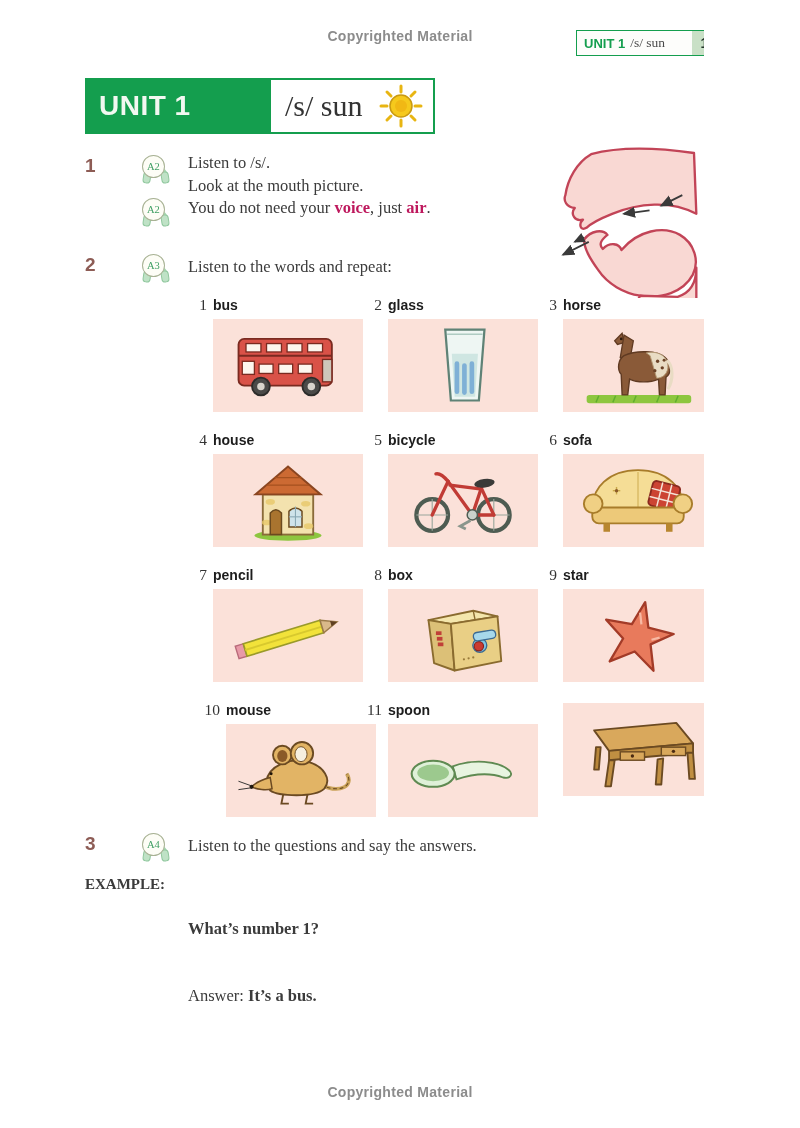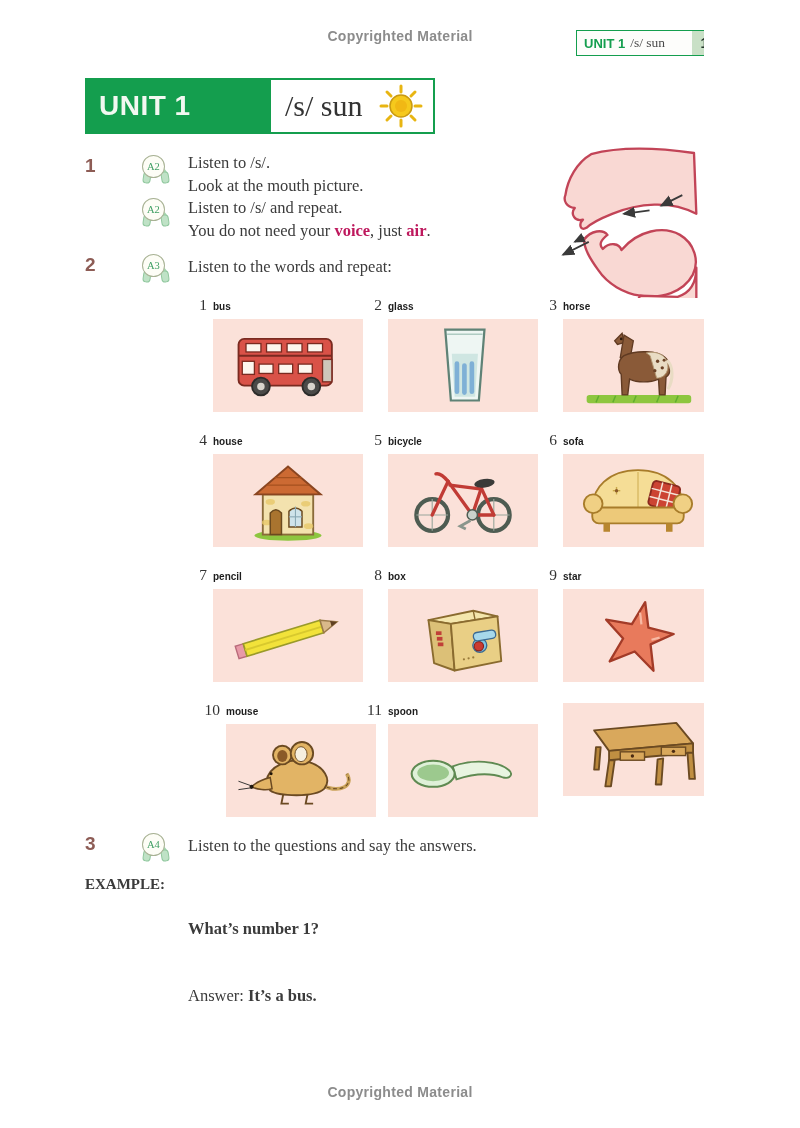--- a/index.html
+++ b/index.html
@@ -38,21 +38,21 @@
   .audio{width:32px;height:30px;position:absolute;}
   .audio .lbl{position:absolute;top:-1px;left:1px;background:#fdfdf6;border:1px solid #a8b294;
       border-radius:50%;padding:4px 4px;font-family:"Liberation Serif",serif;font-size:10.5px;
       color:#3f9e63;line-height:13px;}
 
   
   .cell{position:absolute;width:150px;}
   .cell .lab{margin-left:-34px;display:flex;align-items:baseline;height:21px;}
   .cell .num{width:28px;text-align:right;font-size:15.5px;color:#333;}
   .cell .word{margin-left:6px;font-family:"Liberation Sans",sans-serif;font-weight:bold;
-              font-size:10px;color:#1d1d1d;}
+              font-size:14px;color:#1d1d1d;}
   .cell .pic{margin-top:2px;width:150px;height:93px;background:#fbe1d9;display:flex;
              align-items:center;justify-content:center;}
   .cell .pic svg{width:140px;height:87px;}
 
   
   .example-label{font-family:"Liberation Serif",serif;font-weight:bold;font-size:15px;color:#3b3b3b;}
   .ex-line{font-size:16.5px;line-height:22.5px;margin-top:44px;}
 
   
   .pairwork{top:874px;left:497px;width:214px;height:62px;background:#dcebf8;border:2px solid #2f6db3;}
@@ -103,21 +103,20 @@
       <path d="M5,20 C5,9 25,9 25,20" fill="none" stroke="#a9d8b2" stroke-width="3.4" stroke-linecap="round"></path>
       <rect x="2.5" y="16" width="7" height="11" rx="3.2" fill="#bfe2c6" stroke="#8fc79d" transform="rotate(9 6 21)"></rect>
       <rect x="20.5" y="16" width="7" height="11" rx="3.2" fill="#bfe2c6" stroke="#8fc79d" transform="rotate(-9 24 21)"></rect>
     </svg>
     <span class="lbl">A2</span>
   </div>
 
   <div class="abs" style="top:152px;left:188px;">
     <div class="body-line">Listen to /s/.</div>
     <div class="body-line">Look at the mouth picture.</div>
-    <div class="body-line">Listen to /s/ and repeat.</div>
     <div class="body-line"><span>You do not need your </span><b>voice</b><span>, just </span><b>air</b><span>.</span></div>
   </div>
 
   <div class="audio" style="top:199px;left:141px;">
     <svg width="30" height="30" viewBox="0 0 30 30">
       <path d="M5,20 C5,9 25,9 25,20" fill="none" stroke="#a9d8b2" stroke-width="3.4" stroke-linecap="round"></path>
       <rect x="2.5" y="16" width="7" height="11" rx="3.2" fill="#bfe2c6" stroke="#8fc79d" transform="rotate(9 6 21)"></rect>
       <rect x="20.5" y="16" width="7" height="11" rx="3.2" fill="#bfe2c6" stroke="#8fc79d" transform="rotate(-9 24 21)"></rect>
     </svg>
     <span class="lbl">A2</span>

